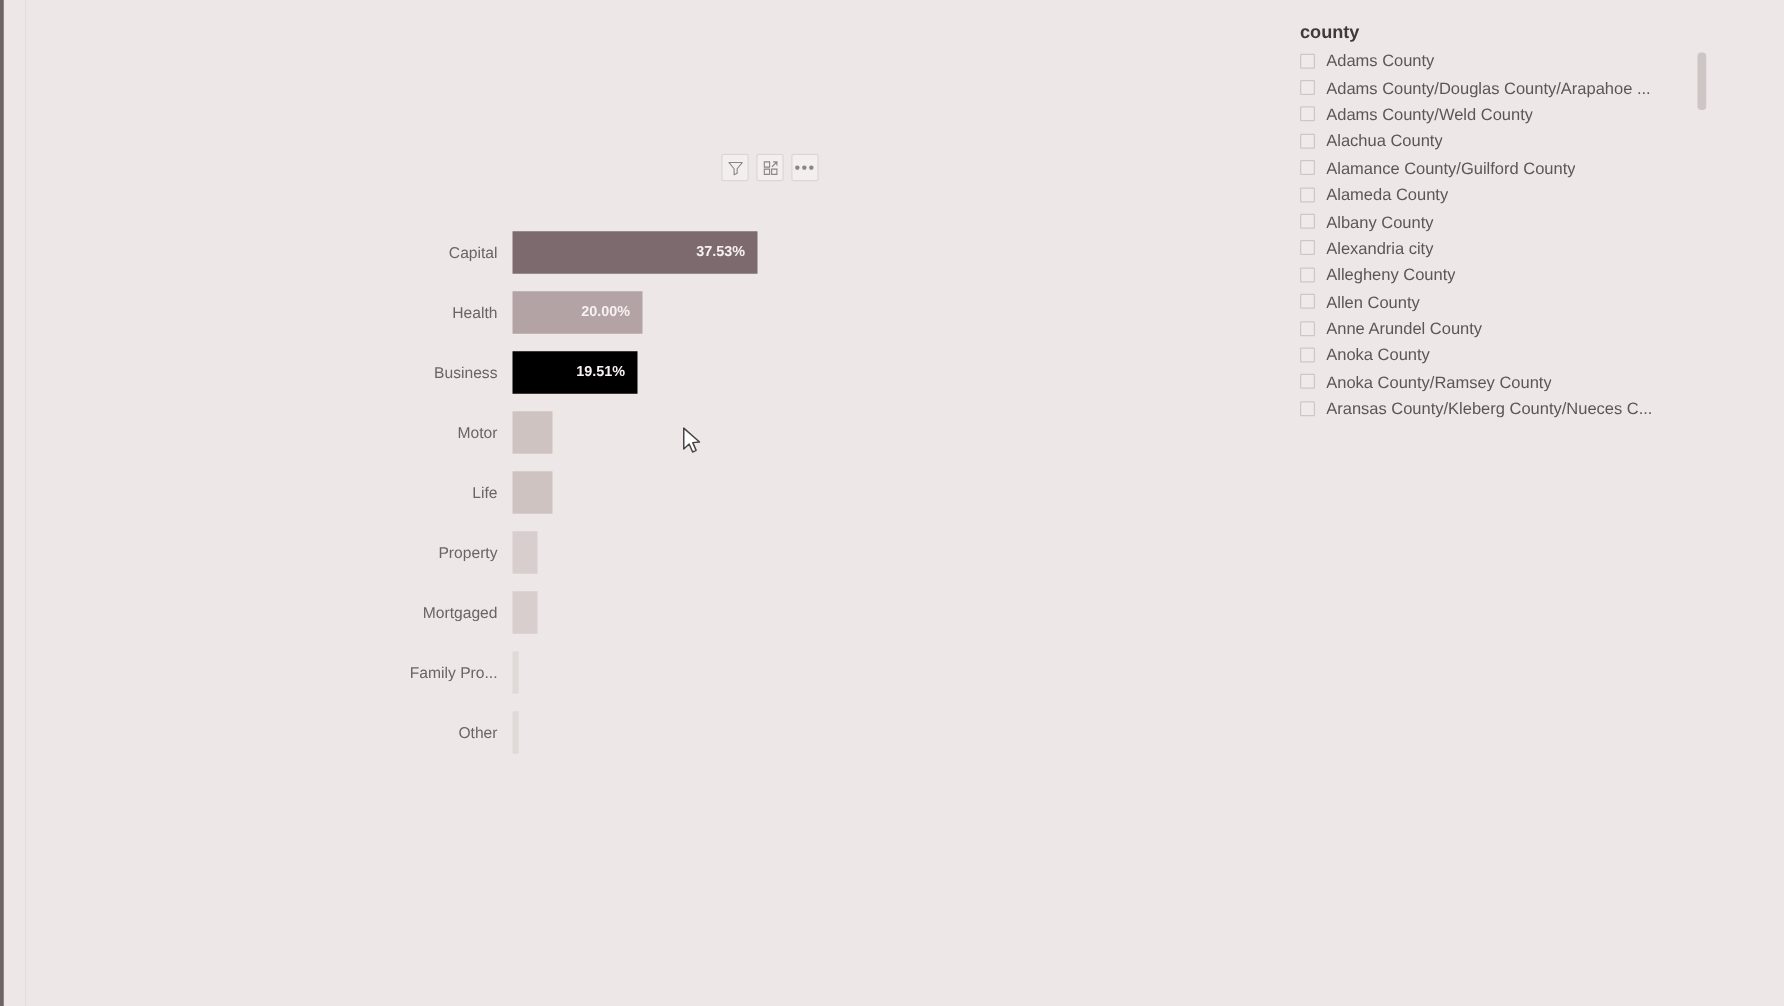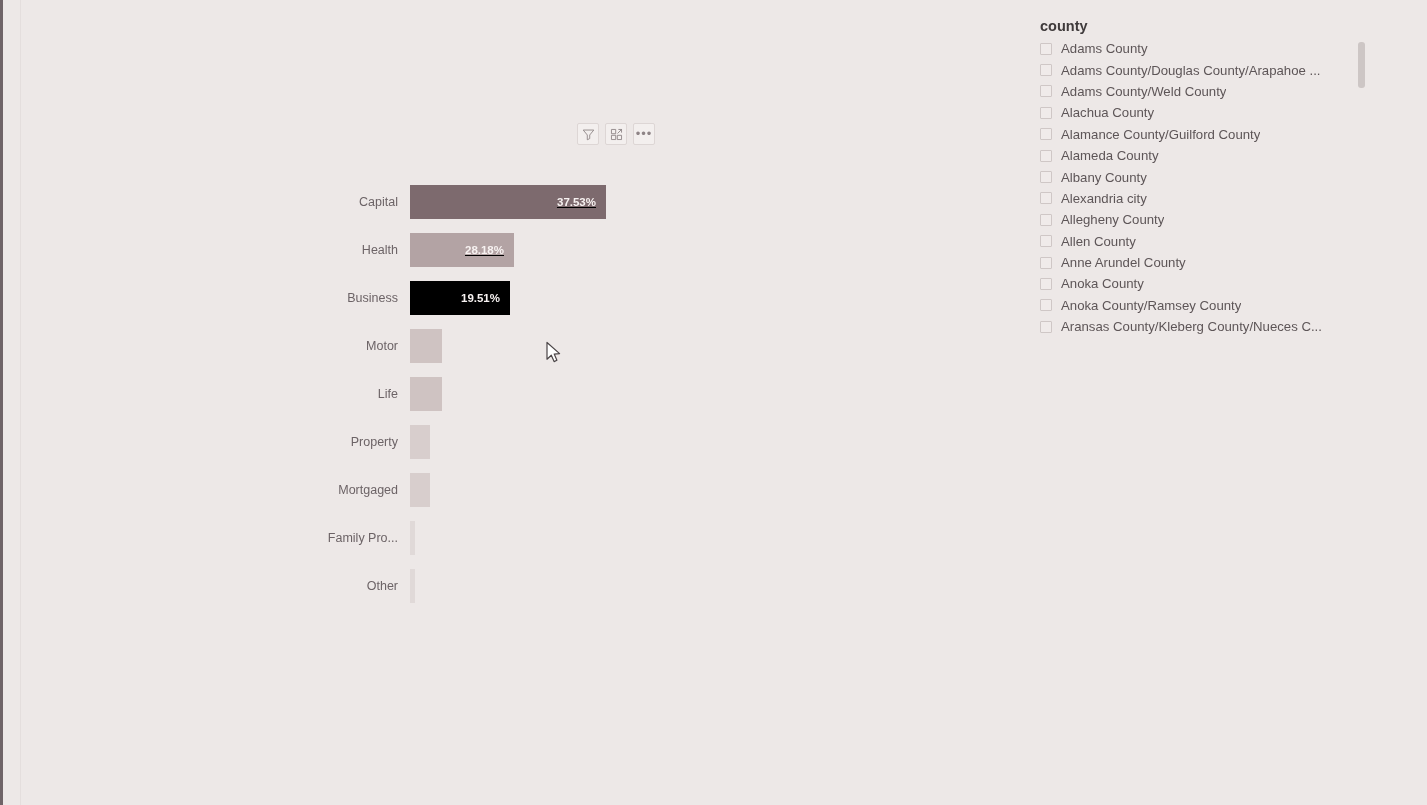--- a/index.html
+++ b/index.html
@@ -102,21 +102,20 @@
     display: flex;
     align-items: center;
   }
 
   .bar {
     height: 34px;
     position: relative;
     display: flex;
     align-items: center;
     justify-content: flex-end;
-    text-decoration: underline;
   }
 
   .bar-value {
     font-size: 11.5px;
     font-weight: bold;
     color: #f7f2f1;
     padding-right: 10px;
     white-space: nowrap;
     font-family: "Liberation Sans", sans-serif;
   }
@@ -231,21 +230,21 @@
           <div class="bar-wrap">
             <div class="bar" style="width: 196px; background: rgb(125, 106, 110);">
               <span class="bar-value">37.53%</span>
             </div>
           </div>
         </div>
         <div class="bar-row">
           <div class="cat-label">Health</div>
           <div class="bar-wrap">
             <div class="bar" style="width: 104px; background: rgb(179, 163, 164);">
-              <span class="bar-value">28.18%</span>
+              <span class="bar-value">20.00%</span>
             </div>
           </div>
         </div>
         <div class="bar-row">
           <div class="cat-label">Business</div>
           <div class="bar-wrap">
             <div class="bar" style="width: 100px; background: #000000;">
               <span class="bar-value">19.51%</span>
             </div>
           </div>

